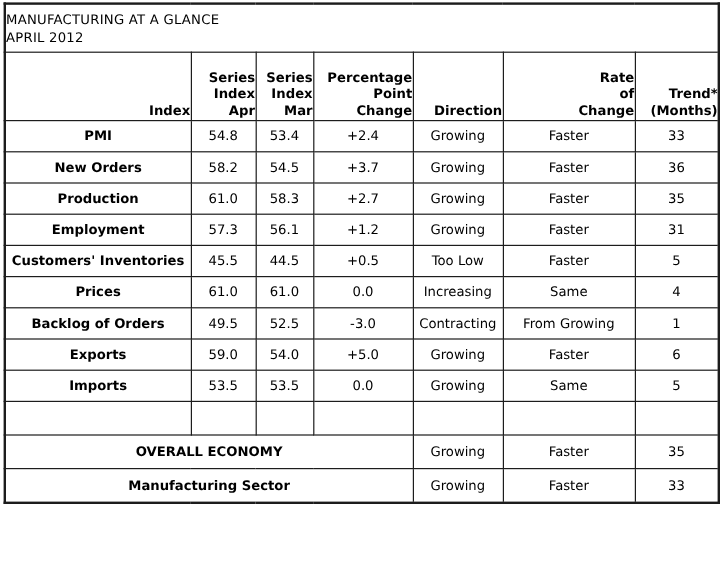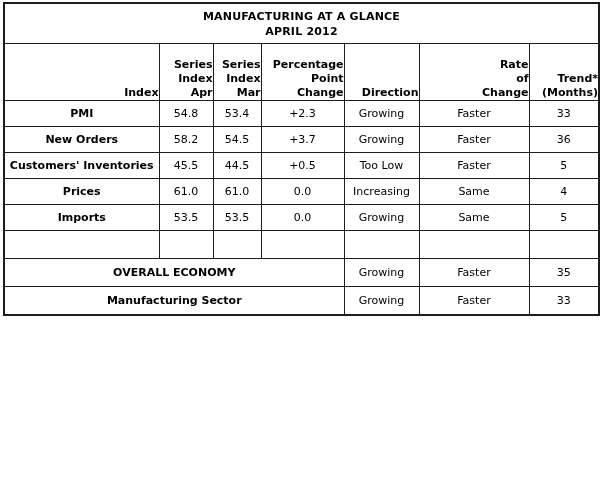--- a/index.html
+++ b/index.html
@@ -22,23 +22,23 @@
     width: 595px;
   }
   table.glance td {
     border: 1px solid #1c1c1c;
     font-size: 11px;
     overflow: hidden;
     padding: 0;
   }
   td.title-cell {
     border-bottom: 2px solid #1c1c1c;
-    text-align: center;
-    vertical-align: middle;
-    font-weight: bold;
+    text-align: left;
+    vertical-align: middle;
+    font-weight: normal;
     height: 39px;
     line-height: 15px;
     letter-spacing: 0.2px;
   }
   td.header-cell {
     border-bottom: 2px solid #1c1c1c;
     text-align: right;
     vertical-align: bottom;
     font-weight: bold;
     height: 56px;
@@ -108,53 +108,89 @@
       <td class="header-cell">Trend*
 (Months)</td>
     </tr>
   </thead>
 
   <tbody id="data-rows">
       <tr>
     <td class="label-cell">PMI</td>
     <td class="value-cell">54.8</td>
     <td class="value-cell">53.4</td>
-    <td class="value-cell">+2.3</td>
+    <td class="value-cell">+2.4</td>
     <td class="value-cell">Growing</td>
     <td class="value-cell">Faster</td>
     <td class="value-cell">33</td>
   </tr>
       <tr>
     <td class="label-cell">New Orders</td>
     <td class="value-cell">58.2</td>
     <td class="value-cell">54.5</td>
     <td class="value-cell">+3.7</td>
     <td class="value-cell">Growing</td>
     <td class="value-cell">Faster</td>
     <td class="value-cell">36</td>
+  </tr>
+      <tr>
+    <td class="label-cell">Production</td>
+    <td class="value-cell">61.0</td>
+    <td class="value-cell">58.3</td>
+    <td class="value-cell">+2.7</td>
+    <td class="value-cell">Growing</td>
+    <td class="value-cell">Faster</td>
+    <td class="value-cell">35</td>
+  </tr>
+      <tr>
+    <td class="label-cell">Employment</td>
+    <td class="value-cell">57.3</td>
+    <td class="value-cell">56.1</td>
+    <td class="value-cell">+1.2</td>
+    <td class="value-cell">Growing</td>
+    <td class="value-cell">Faster</td>
+    <td class="value-cell">31</td>
   </tr>
       <tr>
     <td class="label-cell">Customers' Inventories</td>
     <td class="value-cell">45.5</td>
     <td class="value-cell">44.5</td>
     <td class="value-cell">+0.5</td>
     <td class="value-cell">Too Low</td>
     <td class="value-cell">Faster</td>
     <td class="value-cell">5</td>
   </tr>
       <tr>
     <td class="label-cell">Prices</td>
     <td class="value-cell">61.0</td>
     <td class="value-cell">61.0</td>
     <td class="value-cell">0.0</td>
     <td class="value-cell">Increasing</td>
     <td class="value-cell">Same</td>
     <td class="value-cell">4</td>
   </tr>
       <tr>
+    <td class="label-cell">Backlog of Orders</td>
+    <td class="value-cell">49.5</td>
+    <td class="value-cell">52.5</td>
+    <td class="value-cell">-3.0</td>
+    <td class="value-cell">Contracting</td>
+    <td class="value-cell">From Growing</td>
+    <td class="value-cell">1</td>
+  </tr>
+      <tr>
+    <td class="label-cell">Exports</td>
+    <td class="value-cell">59.0</td>
+    <td class="value-cell">54.0</td>
+    <td class="value-cell">+5.0</td>
+    <td class="value-cell">Growing</td>
+    <td class="value-cell">Faster</td>
+    <td class="value-cell">6</td>
+  </tr>
+      <tr>
     <td class="label-cell">Imports</td>
     <td class="value-cell">53.5</td>
     <td class="value-cell">53.5</td>
     <td class="value-cell">0.0</td>
     <td class="value-cell">Growing</td>
     <td class="value-cell">Same</td>
     <td class="value-cell">5</td>
   </tr>
     </tbody>
 

